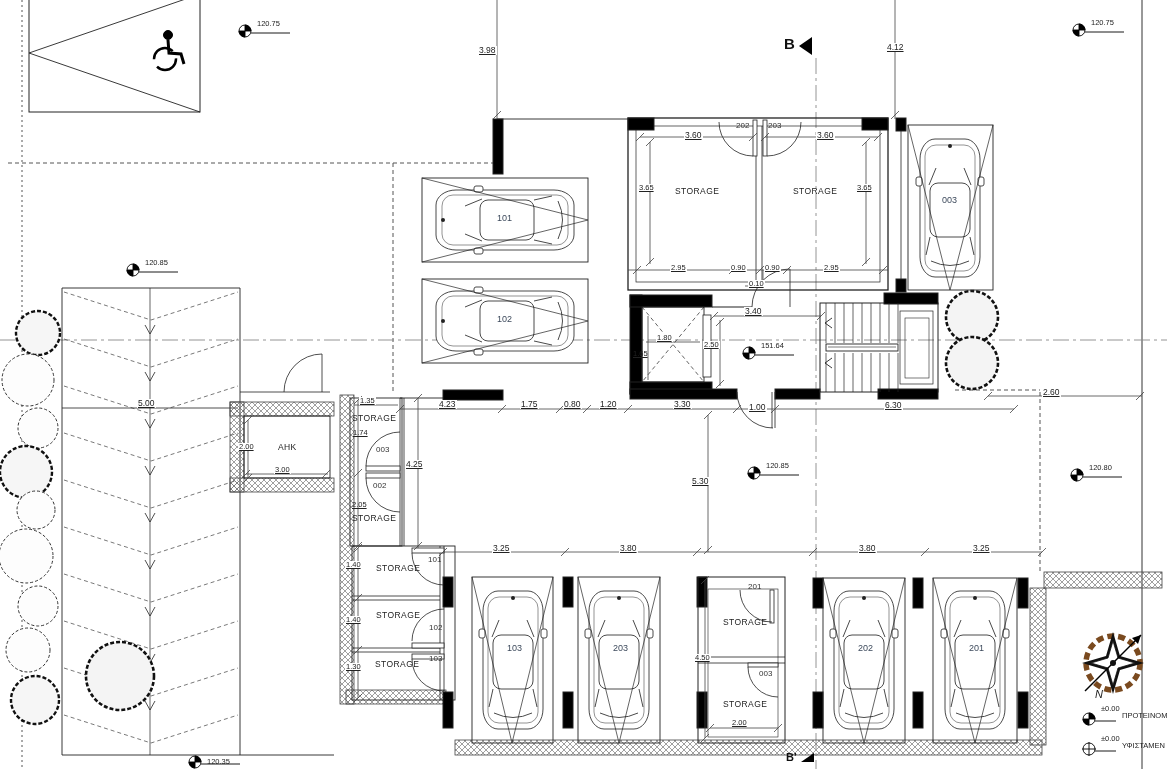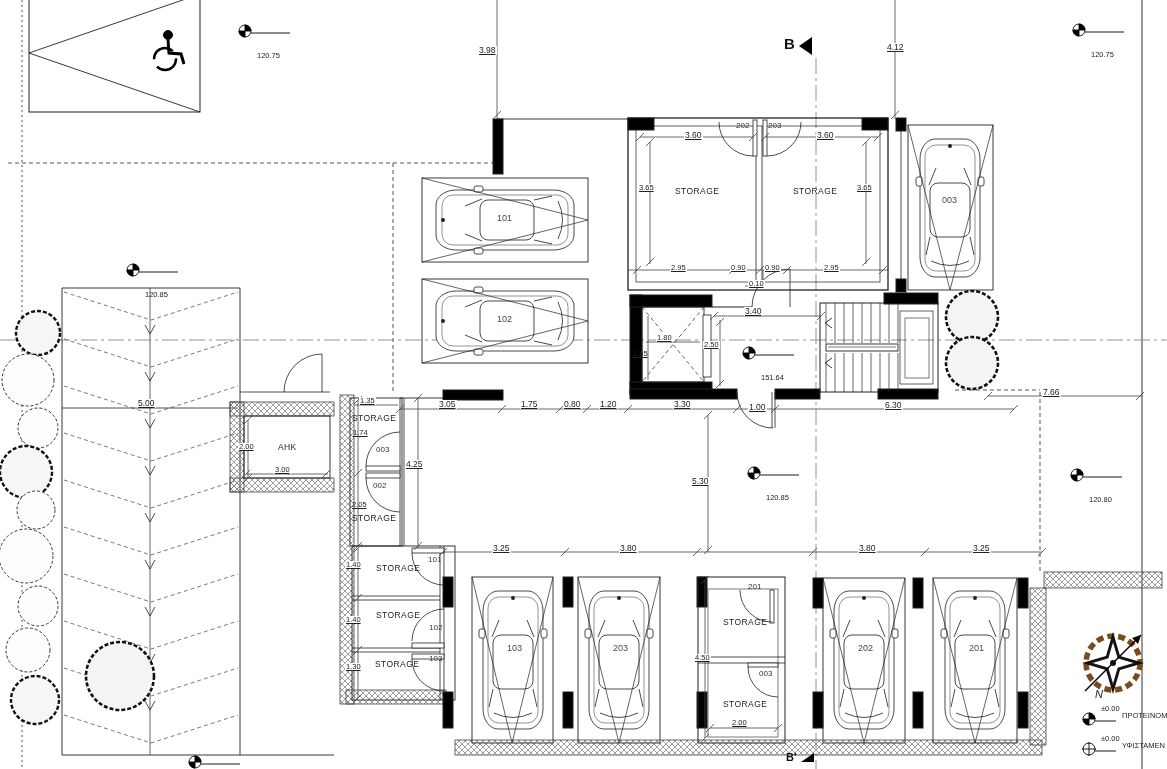--- a/index.html
+++ b/index.html
@@ -9,21 +9,21 @@
   .lbl{position:absolute;z-index:3;font-size:8.5px;color:#1c1c1c;white-space:nowrap;
        background:#fff;padding:0 1px;line-height:1.1;}
   .lbl.nobg{background:transparent;}
   .lbl.dim{color:#222;text-decoration:underline;}
   .lbl.small{font-size:7.5px;}
   .lbl.room{font-size:8.5px;letter-spacing:.4px;color:#222;background:transparent;}
   .lbl.tag{font-size:8px;color:#333;background:transparent;}
   .lbl.car{font-size:9px;color:#3d4a5c;background:transparent;}
   .lbl.sec{font-size:15px;font-weight:bold;color:#111;background:transparent;}
   .lbl.secb{font-size:11px;font-weight:bold;color:#111;background:transparent;}
-  .lbl.elev{font-size:7.5px;color:#222;background:transparent;margin-top:32px;}
+  .lbl.elev{font-size:7.5px;color:#222;background:transparent;}
   .lbl.north{font-size:11px;font-style:italic;background:transparent;}
 </style>
 </head>
 <body>
 
 <div id="plan">
 
 <svg id="lines" width="1167" height="769" viewBox="0 0 1167 769" fill="none" stroke="#222" stroke-width="1">
   <defs>
     <pattern id="xh" width="6" height="6" patternUnits="userSpaceOnUse">
@@ -364,28 +364,28 @@
 <div class="lbl dim small" style="left:730px;top:264px">0.90</div>
 <div class="lbl dim small" style="left:764px;top:264px">0.90</div>
 <div class="lbl dim small" style="left:823px;top:264px">2.95</div>
 <div class="lbl dim small" style="left:748px;top:280px">0.10</div>
 
 <div class="lbl dim" style="left:744px;top:307px">3.40</div>
 <div class="lbl dim small" style="left:656px;top:334px">1.80</div>
 <div class="lbl dim small nobg" style="left:632px;top:350px">1.65</div>
 <div class="lbl dim small" style="left:703px;top:341px">2.50</div>
 
-<div class="lbl dim" style="left:438px;top:400px">3.05</div>
+<div class="lbl dim" style="left:438px;top:400px">4.23</div>
 <div class="lbl dim" style="left:520px;top:400px">1.75</div>
 <div class="lbl dim" style="left:563px;top:400px">0.80</div>
 <div class="lbl dim" style="left:599px;top:400px">1.20</div>
 <div class="lbl dim" style="left:673px;top:400px">3.30</div>
 <div class="lbl dim" style="left:748px;top:403px">1.00</div>
 <div class="lbl dim" style="left:884px;top:401px">6.30</div>
-<div class="lbl dim" style="left:1042px;top:388px">7.66</div>
+<div class="lbl dim" style="left:1042px;top:388px">2.60</div>
 <div class="lbl dim" style="left:137px;top:399px">5.00</div>
 <div class="lbl dim" style="left:691px;top:477px">5.30</div>
 <div class="lbl dim" style="left:405px;top:460px">4.25</div>
 
 <div class="lbl dim small" style="left:238px;top:443px">2.00</div>
 <div class="lbl room" style="left:277px;top:443px">AHK</div>
 <div class="lbl dim small" style="left:274px;top:466px">3.00</div>
 
 <div class="lbl dim small" style="left:359px;top:397px">1.35</div>
 <div class="lbl room small nobg" style="left:351px;top:414px">STORAGE</div>

